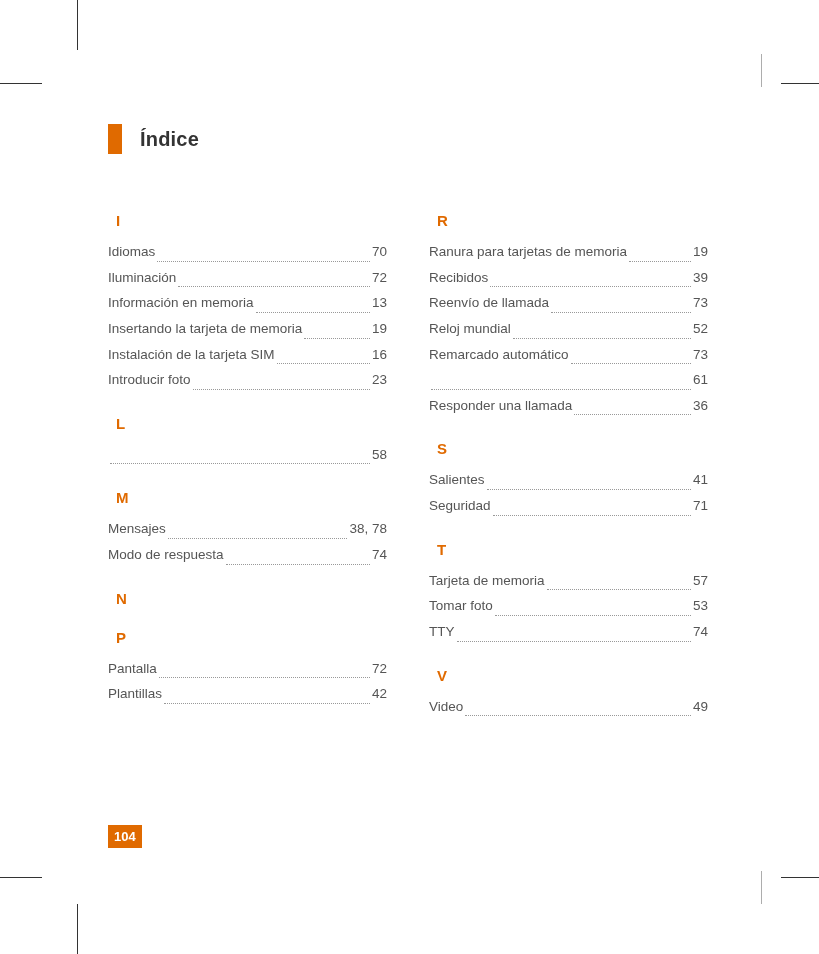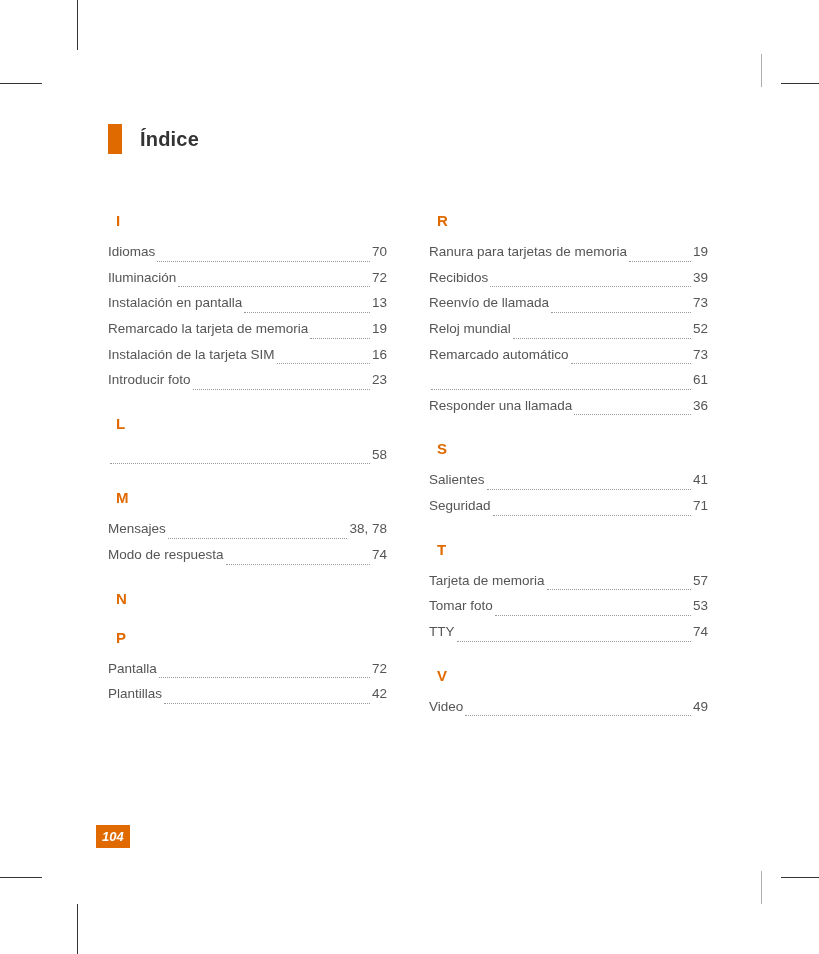--- a/index.html
+++ b/index.html
@@ -76,23 +76,22 @@
       flex: 1;
       border-bottom: 1px dotted #999;
       margin: 0 2px;
       position: relative;
       top: -3px;
     }
     .entry-page { white-space: nowrap; }
 
     .footer {
       position: absolute;
-      left: 96px;
+      left: 108px;
       bottom: 106px;
-      font-style: italic;
     }
     .page-num-box {
       background: #e06a00;
       color: #fff;
       font-weight: 700;
       font-size: 13px;
       padding: 4px 6px;
       display: inline-block;
       min-width: 30px;
       text-align: center;
@@ -123,26 +122,26 @@
             <span class="entry-term">Idiomas</span>
             <span class="entry-dots"></span>
             <span class="entry-page">70</span>
           </div>
           <div class="entry">
             <span class="entry-term">Iluminación</span>
             <span class="entry-dots"></span>
             <span class="entry-page">72</span>
           </div>
           <div class="entry">
-            <span class="entry-term">Instalación en pantalla</span>
+            <span class="entry-term">Información en memoria</span>
             <span class="entry-dots"></span>
             <span class="entry-page">13</span>
           </div>
           <div class="entry">
-            <span class="entry-term">Remarcado la tarjeta de memoria</span>
+            <span class="entry-term">Insertando la tarjeta de memoria</span>
             <span class="entry-dots"></span>
             <span class="entry-page">19</span>
           </div>
           <div class="entry">
             <span class="entry-term">Instalación de la tarjeta SIM</span>
             <span class="entry-dots"></span>
             <span class="entry-page">16</span>
           </div>
           <div class="entry">
             <span class="entry-term">Introducir foto</span>

